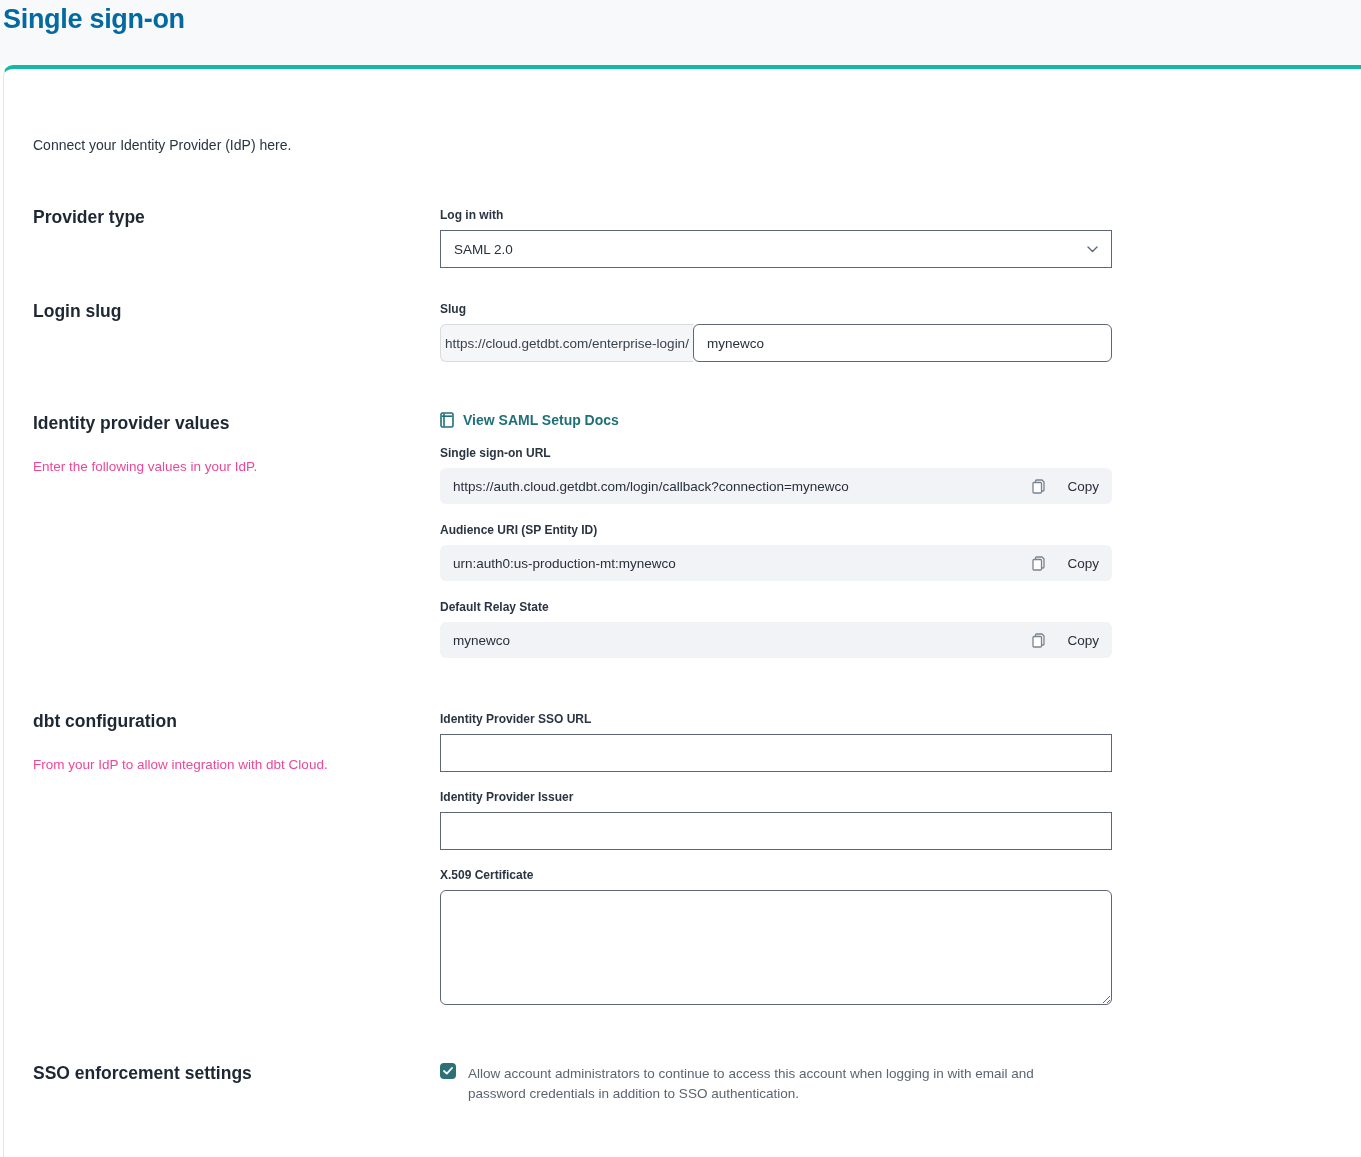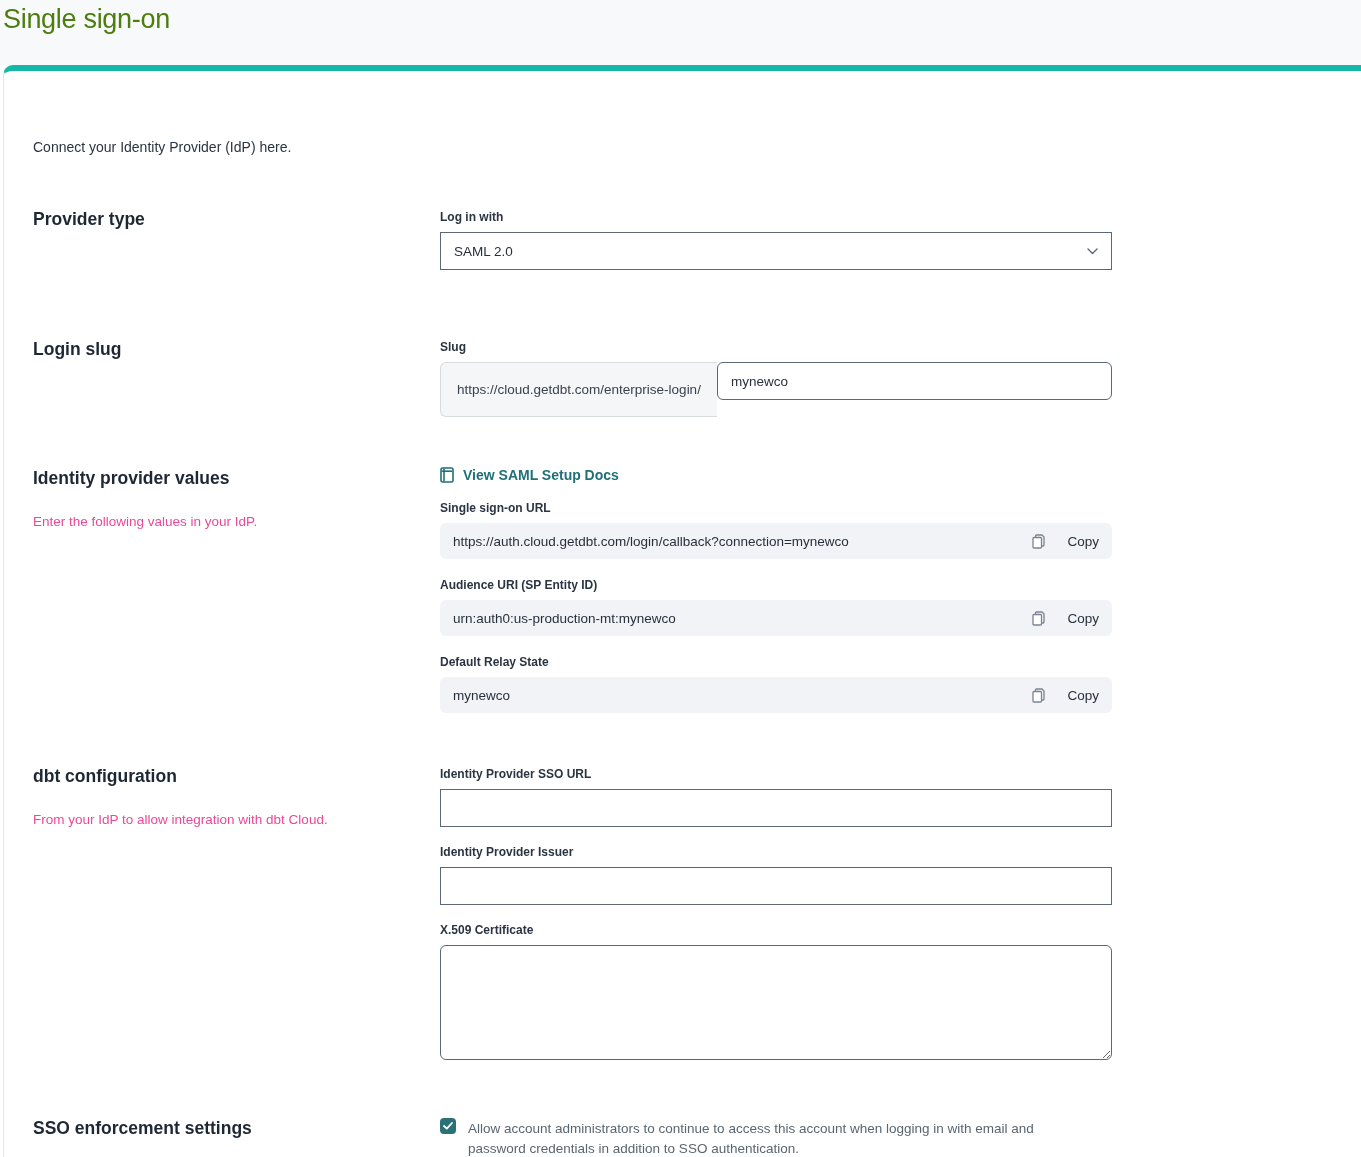--- a/index.html
+++ b/index.html
@@ -13,32 +13,32 @@
   }
 
   
   .page-header {
     height: 65px;
     background: #f8f9fb;
     padding: 2px 0 0 3px;
   }
   .page-title {
     font-size: 27px;
-    font-weight: 400;
-    color: #4d7c0f;
+    font-weight: 700;
+    color: #0369a1;
     letter-spacing: -0.3px;
     line-height: 34px;
   }
 
   
   .card {
     margin-left: 3px;
     height: 1092px;
     background: #ffffff;
-    border-top: 6px solid #14b8a6;
+    border-top: 4px solid #14b8a6;
     border-left: 1px solid #e4e6ea;
     border-top-left-radius: 10px;
     padding: 68px 0 0 29px;
   }
 
   .intro-text {
     font-size: 14px;
     color: #2b3442;
     margin-bottom: 53px;
   }
@@ -93,27 +93,27 @@
     font-family: "Liberation Sans", sans-serif;
     font-size: 13.5px;
     color: #28303c;
     padding: 8px 13px;
     resize: both;
   }
 
   
   .slug-group { display: flex; width: 672px; }
   .slug-prefix {
-    height: 55px;
+    height: 38px;
     background: #f5f6f8;
     border: 1px solid #d9dcdf;
     border-radius: 6px 0 0 6px;
     border-right: none;
     display: flex; align-items: center;
-    padding: 0 16px;
+    padding: 0 4px;
     font-size: 13.5px;
     color: #39424f;
     white-space: nowrap;
   }
   .slug-input {
     flex: 1; height: 38px;
     border: 1px solid #5d6775;
     border-radius: 6px;
     font-family: "Liberation Sans", sans-serif;
     font-size: 13.5px;
@@ -174,21 +174,21 @@
     margin-left: 5px;
     vertical-align: 1px;
   }
   .checkbox-desc {
     font-size: 13.5px; color: #5b6570;
     line-height: 20px;
     margin-top: 2px;
     max-width: 624px;
   }
 
-  .mb-prov { margin-bottom: 68px; }
+  .mb-prov { margin-bottom: 32px; }
   .mb-slug { margin-bottom: 50px; }
   .mb-idp  { margin-bottom: 52px; }
   .mb-dbt  { margin-bottom: 53px; }
 
   svg { display: block; }
 </style>
 </head>
 <body>
 
 <header class="page-header">

